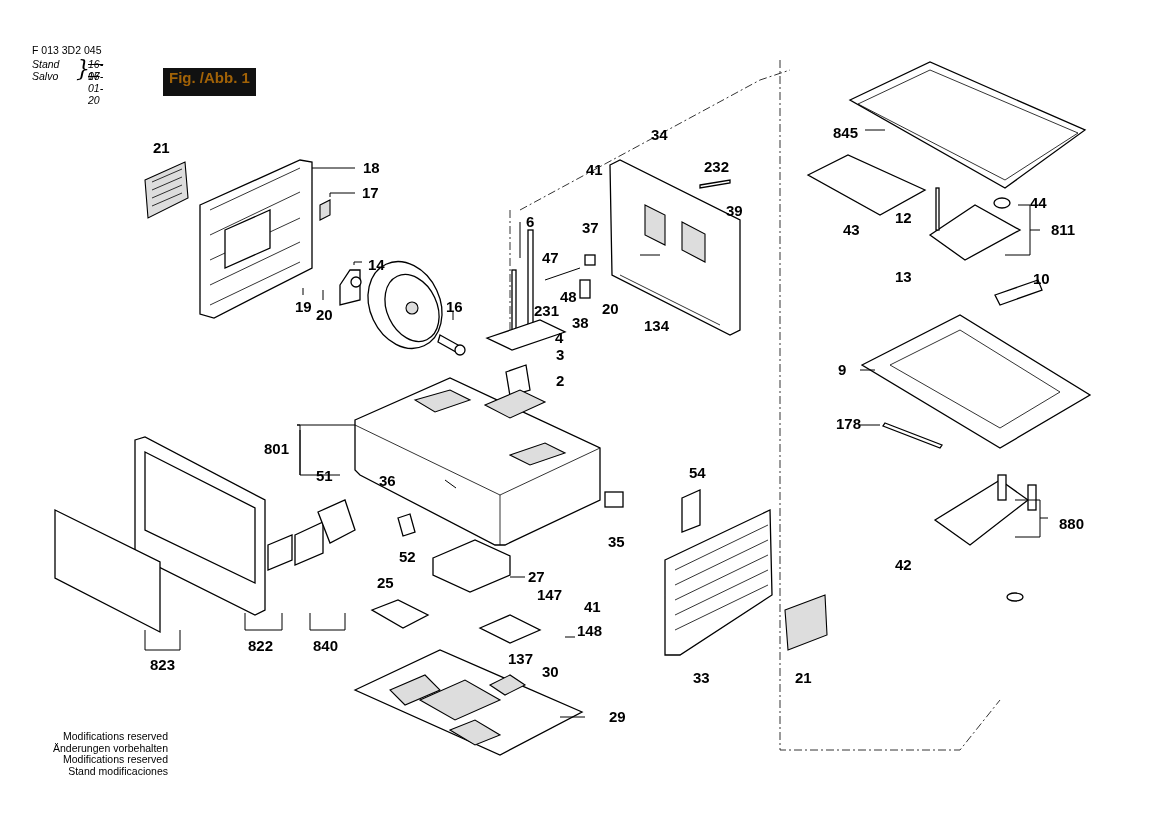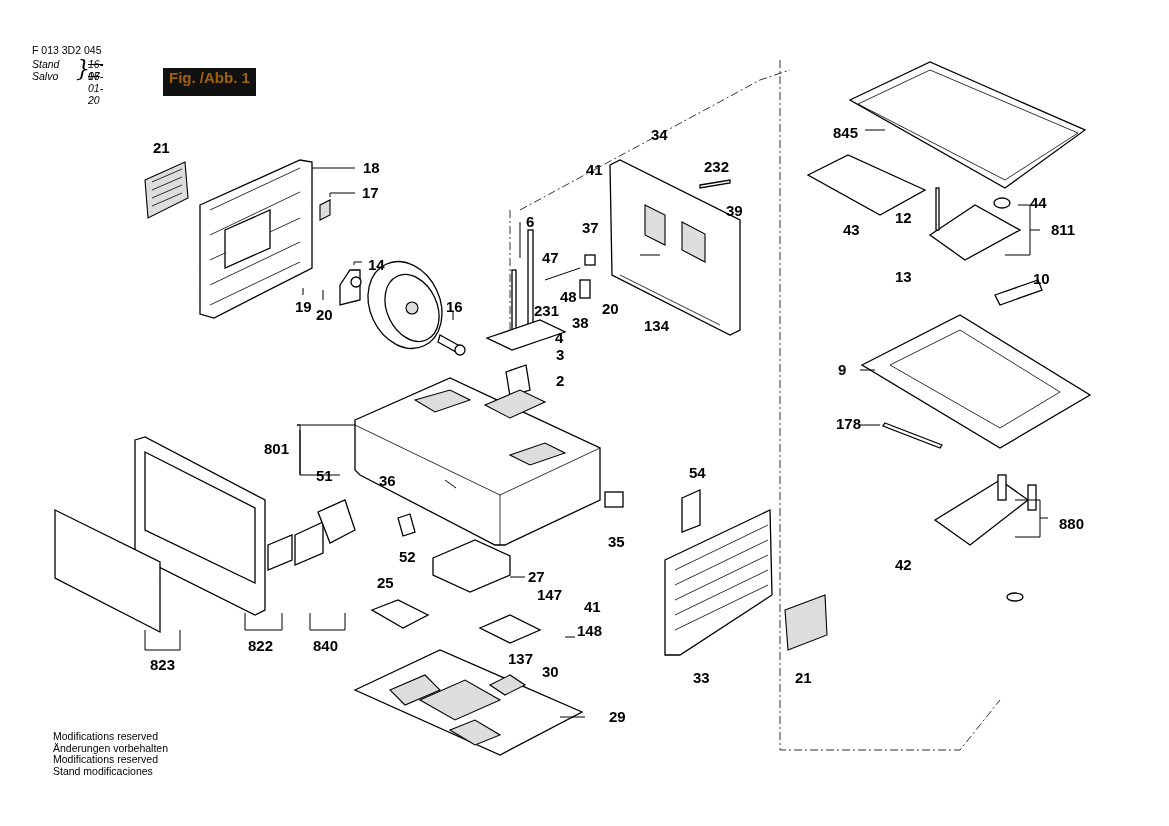--- a/index.html
+++ b/index.html
@@ -7,21 +7,21 @@
          font-family:"Liberation Sans", sans-serif; color:#000; }
   .hdr { position:absolute; left:32px; top:44px; font-size:10.5px; line-height:12px; }
   .hdr .code { display:block; }
   .hdr .rows { position:absolute; top:14px; left:0; width:80px;font-style:italic; }
   .hdr .lbl { display:block; }
   .hdr .brace { position:absolute; left:44px; top:0; font-size:22px; line-height:22px; font-family:"DejaVu Serif", serif; }
   .hdr .v1 { position:absolute; left:56px; top:0; text-decoration:line-through; }
   .hdr .v2 { position:absolute; left:56px; top:12px; }
   .figtag { position:absolute; left:163px; top:56px; background:#111; color:#a16207;
             font-weight:bold; font-size:15px; padding:1px 6px 10px 6px; line-height:17px;margin-top:12px; }
-  .footer { position:absolute; left:53px; top:731px; font-size:10.5px; line-height:11.5px; }
+  .footer { position:absolute; left:53px; top:731px; font-size:10.5px; line-height:11.5px;text-align:right; }
   .footer span { display:block; }
   svg#diagram { position:absolute; left:0; top:0; }
   svg text.callout { font-family:"Liberation Sans", sans-serif; font-weight:bold; font-size:15px; fill:#000; }
   .part { fill:#fff; stroke:#000; stroke-width:1.3; }
   .partg { fill:#ddd; stroke:#000; stroke-width:1.1; }
   .dash { fill:none; stroke:#000; stroke-width:0.8; stroke-dasharray:8 3 2 3; }
   .lead { fill:none; stroke:#000; stroke-width:1; }
   .thin { fill:none; stroke:#000; stroke-width:0.8; }
 </style>
 </head>

